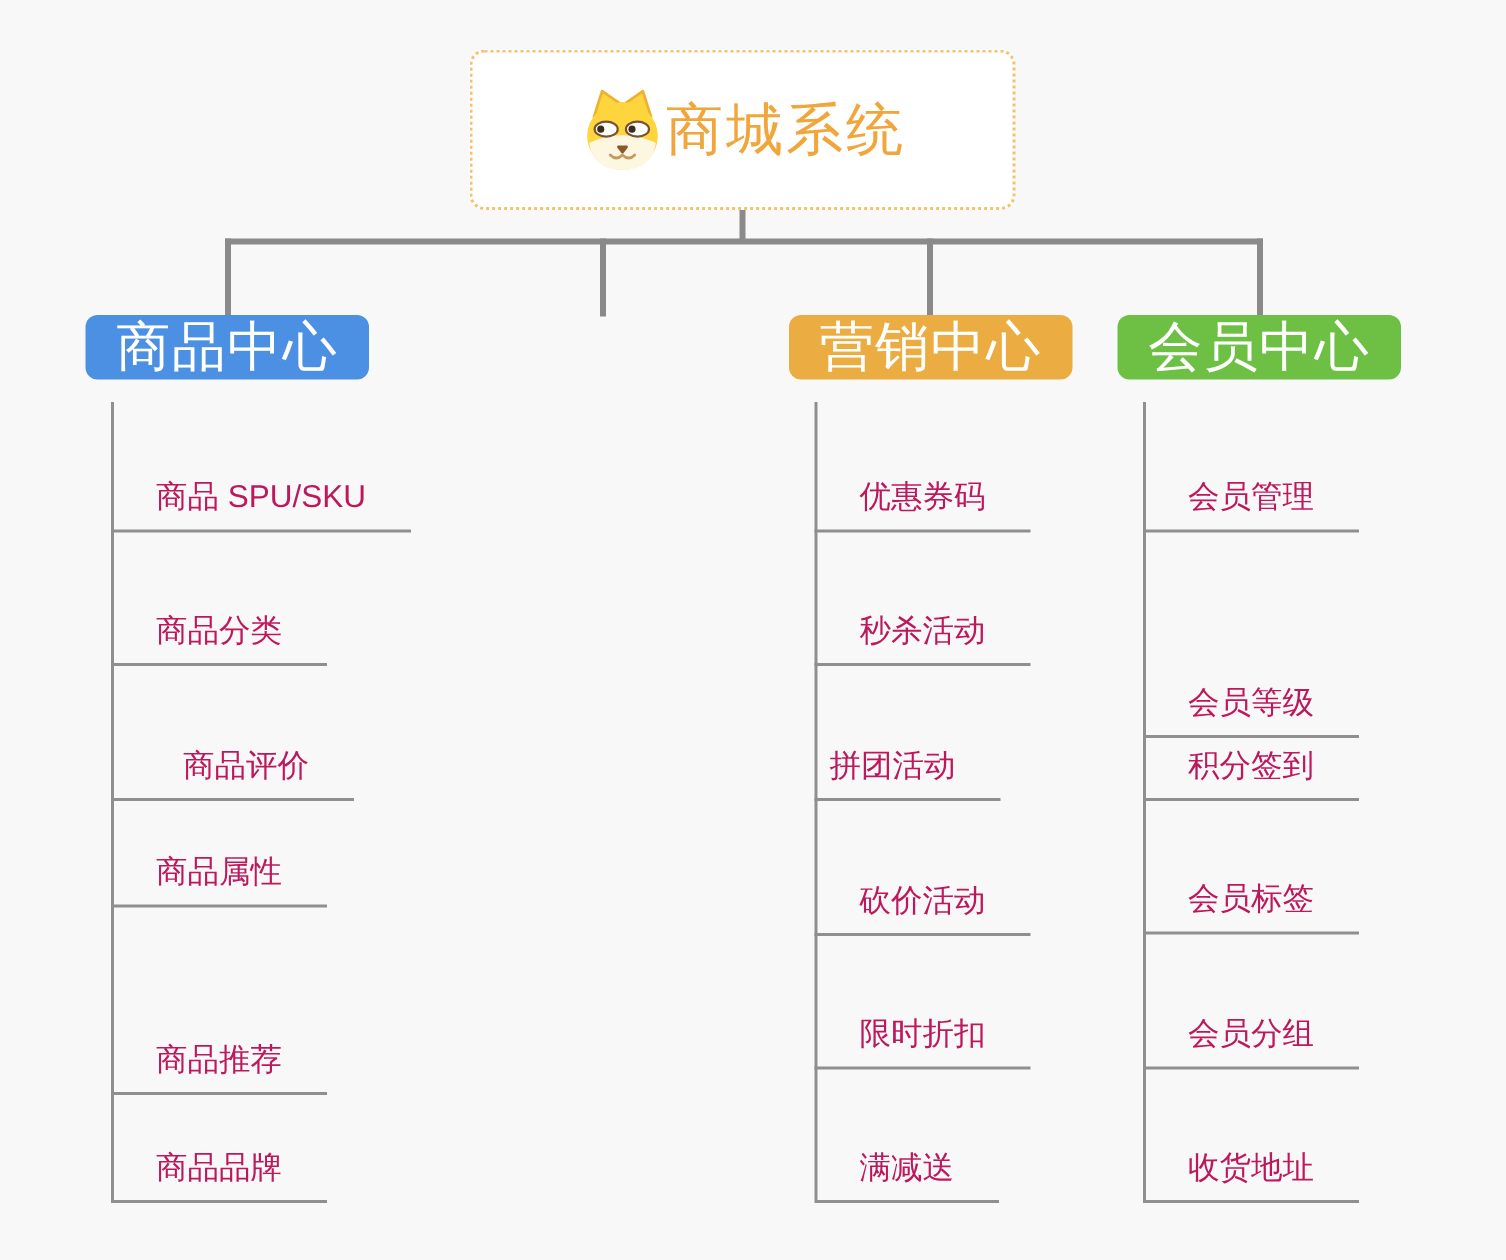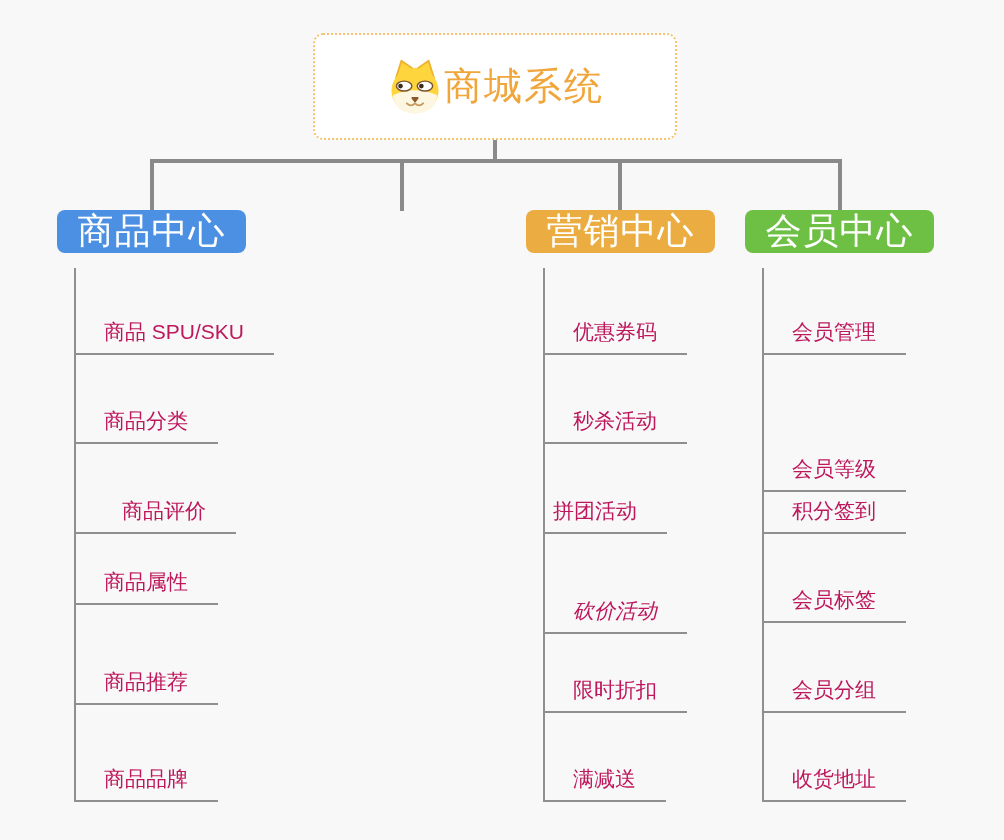--- a/index.html
+++ b/index.html
@@ -120,34 +120,34 @@
   <div class="line drop drop-3"></div>
 
   <div class="branch branch-0">
     <div class="branch-box" style="background: rgb(75, 144, 226);">商品中心</div>
     <div class="branch-line"></div>
     <div class="leaf-col">
         <div class="leaf" style="top: 49px;">商品 SPU/SKU</div>
         <div class="leaf" style="top: 138.4px;">商品分类</div>
         <div class="leaf" style="top: 227.8px; padding-left: 48px;">商品评价</div>
         <div class="leaf" style="top: 299px;">商品属性</div>
-        <div class="leaf" style="top: 399px;">商品推荐</div>
+        <div class="leaf" style="top: 424px;">商品推荐</div>
         <div class="leaf" style="top: 496px;">商品品牌</div>
       </div>
   </div>
 
 
   <div class="branch branch-2">
     <div class="branch-box" style="background: rgb(235, 173, 65);">营销中心</div>
     <div class="branch-line"></div>
     <div class="leaf-col">
         <div class="leaf" style="top: 49px;">优惠券码</div>
         <div class="leaf" style="top: 138.4px;">秒杀活动</div>
         <div class="leaf" style="top: 227.8px; padding-left: 10px;">拼团活动</div>
-        <div class="leaf" style="top: 328px; font-style: italic;">砍价活动</div>
+        <div class="leaf" style="top: 318px;">砍价活动</div>
         <div class="leaf" style="top: 406.6px;">限时折扣</div>
         <div class="leaf" style="top: 496px;">满减送</div>
       </div>
   </div>
 
   <div class="branch branch-3">
     <div class="branch-box" style="background: rgb(110, 192, 68);">会员中心</div>
     <div class="branch-line"></div>
     <div class="leaf-col">
         <div class="leaf" style="top: 49px;">会员管理</div>

